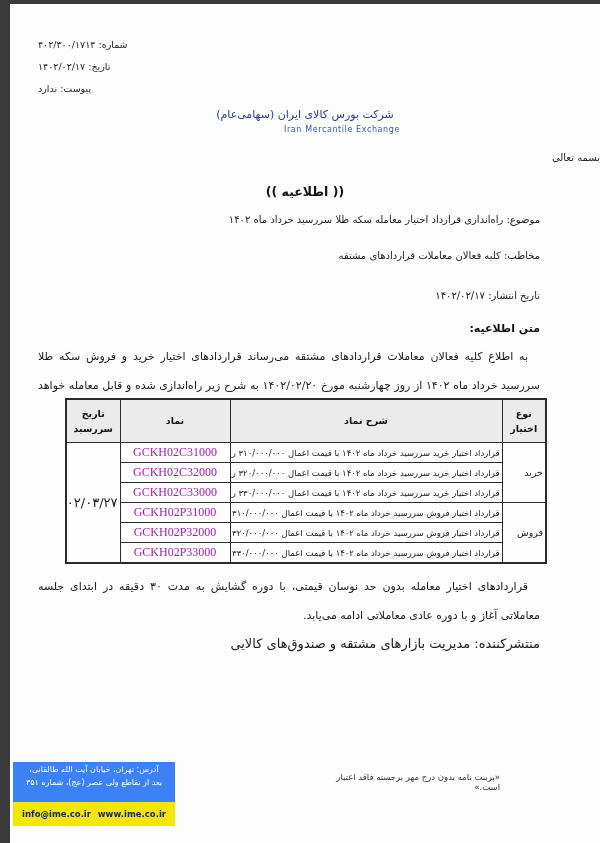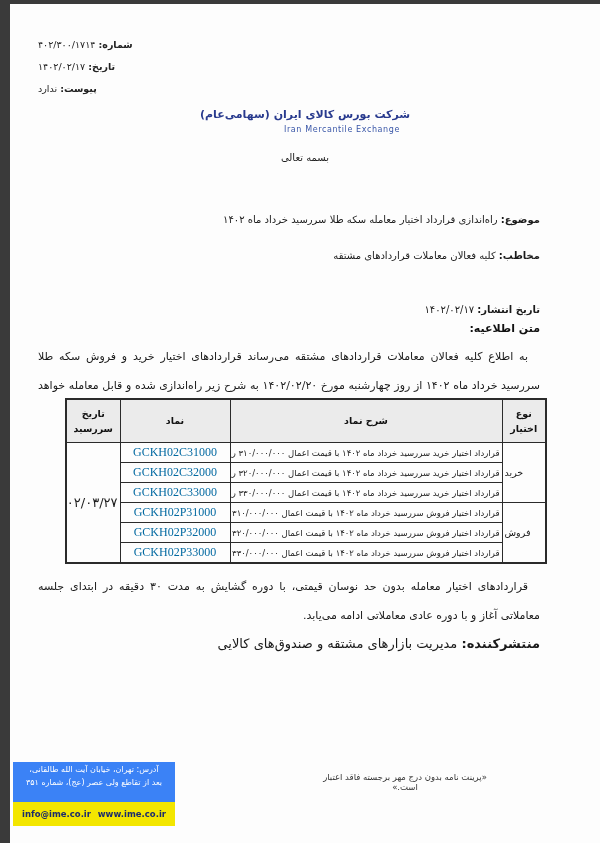--- a/index.html
+++ b/index.html
@@ -1,58 +1,58 @@
 <!DOCTYPE html>
 <html lang="fa"><head>
 <meta charset="utf-8">
 <style>
   html,body { margin:0; padding:0; }
   body { font-family:"DejaVu Sans", sans-serif; }
   .viewport { position:relative; width:600px; height:843px; background:#3a3a3a; overflow:hidden; }
   .page { position:absolute; left:10px; top:4px; width:590px; height:839px; background:#fdfdfd; }
-  .b { font-weight:bold; }
+  .b { font-weight:normal; }
 
   
   .ref-block { position:absolute; left:28px; top:30px; direction:rtl; text-align:left; font-size:9.5px; color:#222; line-height:22px; white-space:nowrap; }
 
   
   .logo { position:absolute; left:259px; top:24px; width:66px; height:66px; }
   .logo .star { position:absolute; left:-2px; top:-2px; width:70px; height:70px; background:#ffd200;
     clip-path:polygon(50% 0%, 61% 35%, 98% 35%, 68% 57%, 79% 91%, 50% 70%, 21% 91%, 32% 57%, 2% 35%, 39% 35%); }
   .logo .ring { position:absolute; left:5px; top:5px; width:44px; height:44px; border:6px solid #141414; border-radius:50%; background:#ffffff; }
   .logo .mono { position:absolute; left:0; top:0; width:66px; height:66px; display:flex; align-items:center; justify-content:center;
     color:#2b3990; font-weight:bold; font-style:italic; font-size:15px; letter-spacing:-1px; transform:scaleY(1.05); }
 
-  .company-fa { position:absolute; left:0; top:104px; width:590px; text-align:center; direction:rtl; color:#283a8e; font-weight:bold; font-size:11px; }
+  .company-fa { position:absolute; left:0; top:104px; width:590px; text-align:center; direction:rtl; color:#283a8e; font-weight:normal; font-size:11px; }
   .company-en { position:absolute; left:0; top:121px; width:590px; text-align:center; color:#3a57a8; font-size:8px; letter-spacing:0.6px;padding-left:37px; }
-  .bismillah  { position:absolute; left:0; top:148px; width:590px; text-align:center; direction:rtl; font-size:10px; color:#1e1e1e; }
+  .bismillah  { position:absolute; left:0; top:148px; width:590px; direction:rtl; font-size:10px; color:#1e1e1e; }
   .doc-title  { position:absolute; left:0; top:180px; width:590px; text-align:center; direction:rtl; font-weight:bold; font-size:12.5px; color:#111; }
 
   .field { position:absolute; right:60px; direction:rtl; font-size:10px; color:#1a1a1a; white-space:nowrap; }
-  .f-subject { top:210px; } .f-audience { top:246px;text-align:right; } .f-pubdate { top:300px; }
+  .f-subject { top:210px; } .f-audience { top:246px;text-align:right; } .f-pubdate { top:286px; }
   .section-label { position:absolute; right:60px; top:318px; direction:rtl; font-weight:bold; font-size:11px; color:#111; }
 
   .paragraph { position:absolute; left:28px; width:502px; direction:rtl; text-align:justify; font-size:11px; line-height:29px; color:#1a1a1a; text-indent:12px; }
   .p-main { top:338px; }
   .p-note { top:568px; }
 
   
   table.contracts { position:absolute; left:55px; top:394px; width:480px; border-collapse:collapse; direction:rtl; table-layout:fixed; }
   table.contracts th, table.contracts td { border:1px solid #2b2b2b; padding:0 2px; overflow:hidden; }
   table.contracts { border:2px solid #2b2b2b; }
   table.contracts th { background:#ebebeb; font-size:9.5px; font-weight:bold; height:42px; line-height:1.6; text-align:center; color:#111; }
   td.c-desc { font-size:8.5px; text-align:center; white-space:nowrap; height:19px; color:#1a1a1a; }
-  td.c-sym  { font-family:"Liberation Serif", serif; font-size:12px; text-align:center; direction:ltr; white-space:nowrap; color:#0369a1; }
-  td.c-type { font-size:9.5px; text-align:left; color:#1a1a1a; }
+  td.c-sym  { font-family:"Liberation Serif", serif; font-size:12px; text-align:center; direction:ltr; white-space:nowrap; color:#a21caf; }
+  td.c-type { font-size:9.5px; text-align:right; color:#1a1a1a; }
   td.c-mat  { font-size:13px; text-align:center; color:#1a1a1a; }
 
   .publisher { position:absolute; right:60px; top:632px; direction:rtl; font-size:13px; color:#1a1a1a; white-space:nowrap; }
 
   
-  .stamp-note { position:absolute; left:300px; top:768px; width:190px; text-align:center; direction:rtl; font-size:8.5px; color:#333; }
+  .stamp-note { position:absolute; left:300px; top:768px; width:190px; direction:rtl; font-size:8.5px; color:#333; }
   .addr-box { position:absolute; left:3px; top:758px; width:162px; height:40px; background:#3b82f6; color:#fff;
     direction:rtl; text-align:center; font-size:8px; line-height:13px; padding-top:1px; box-sizing:border-box; }
   .web-bar { position:absolute; left:3px; top:798px; width:162px; height:15px; background:#f3e600; color:#1a2b6d;
     font-size:8.5px; font-weight:bold; display:flex; align-items:center; justify-content:space-between; padding:12px 9px; box-sizing:border-box; direction:ltr; }
 </style>
 </head>
 <body>
 
 <div class="viewport">
   <div class="page">
@@ -60,20 +60,21 @@
     <div class="ref-block">
       <div><span class="b">شماره:</span> <span>۴۰۲/۳۰۰/۱۷۱۴</span></div>
       <div><span class="b">تاریخ:</span> <span>۱۴۰۲/۰۲/۱۷</span></div>
       <div><span class="b">پیوست:</span> <span>ندارد</span></div>
     </div>
 
     <div class="company-fa">شرکت بورس کالای ایران (سهامی‌عام)</div>
     <div class="company-en">Iran Mercantile Exchange</div>
     <div class="bismillah">بسمه تعالی</div>
 
+    <div class="doc-title">(( اطلاعیه ))</div>
 
     <div class="field f-subject"><span class="b">موضوع:</span> <span>راه‌اندازی قرارداد اختیار معامله سکه طلا سررسید خرداد ماه ۱۴۰۲</span></div>
     <div class="field f-audience"><span class="b">مخاطب:</span> <span>کلیه فعالان معاملات قراردادهای مشتقه</span></div>
     <div class="field f-pubdate"><span class="b">تاریخ انتشار:</span> <span>۱۴۰۲/۰۲/۱۷</span></div>
 
     <div class="section-label">متن اطلاعیه:</div>
     <div class="paragraph p-main">به اطلاع کلیه فعالان معاملات قراردادهای مشتقه می‌رساند قراردادهای اختیار خرید و فروش سکه طلا سررسید خرداد ماه ۱۴۰۲ از روز چهارشنبه مورخ ۱۴۰۲/۰۲/۲۰ به شرح زیر راه‌اندازی شده و قابل معامله خواهد بود.</div>
 
     <table class="contracts">
       <colgroup>

